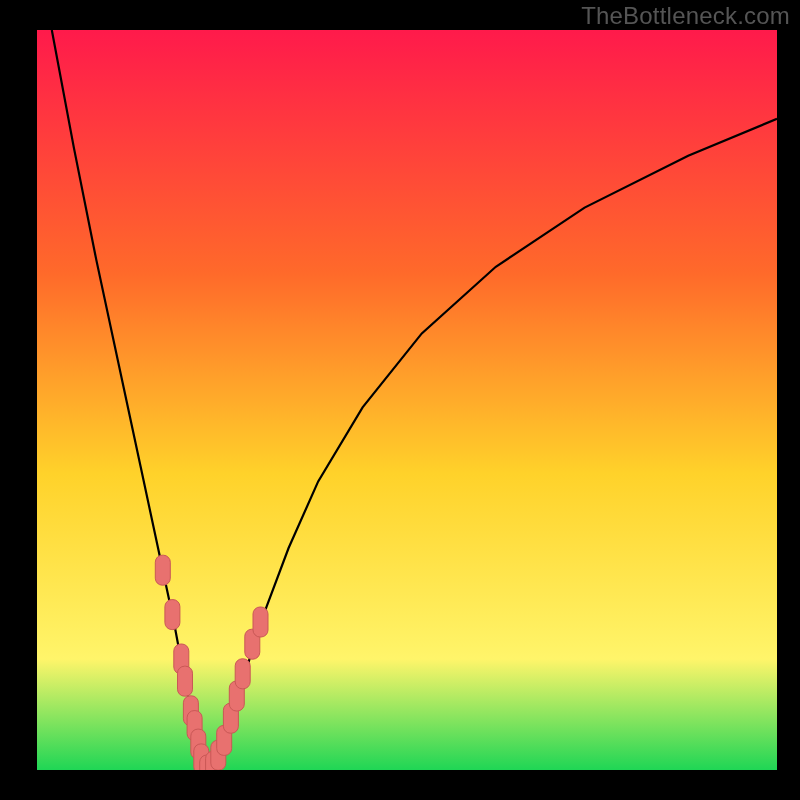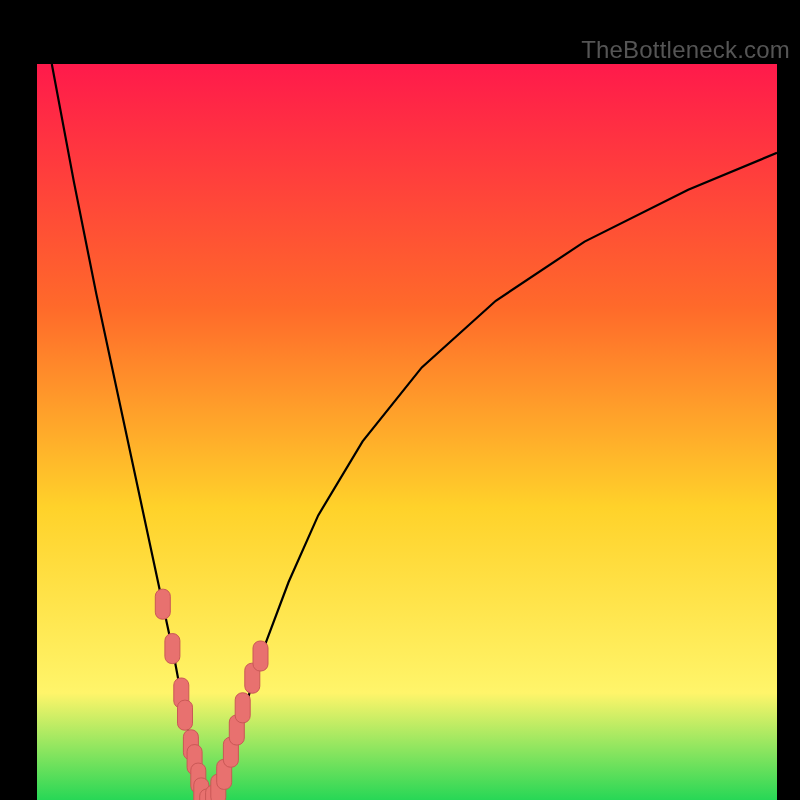--- a/index.html
+++ b/index.html
@@ -7,21 +7,20 @@
     padding: 0;
     width: 800px;
     height: 800px;
     background: #000000;
     overflow: hidden;
   }
   .stage {
     position: relative;
     width: 800px;
     height: 560px;
-    margin-top: 34px;
   }
   .watermark {
     position: absolute;
     top: 2px;
     right: 10px;
     font-family: Arial, Helvetica, sans-serif;
     font-size: 24px;
     color: #555555;
     z-index: 10;
     letter-spacing: 0.2px;

